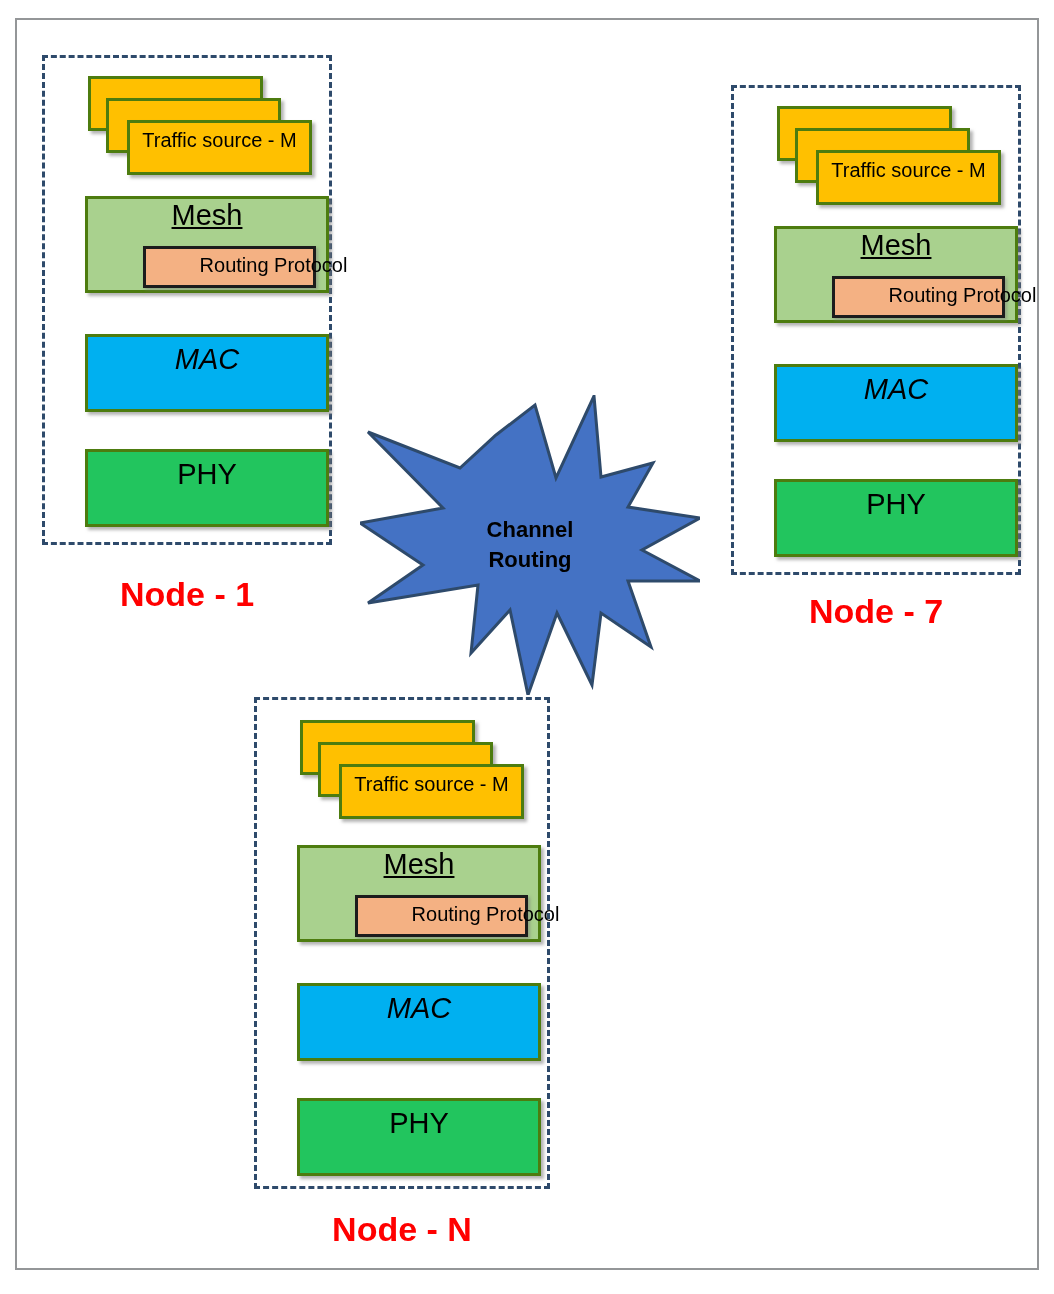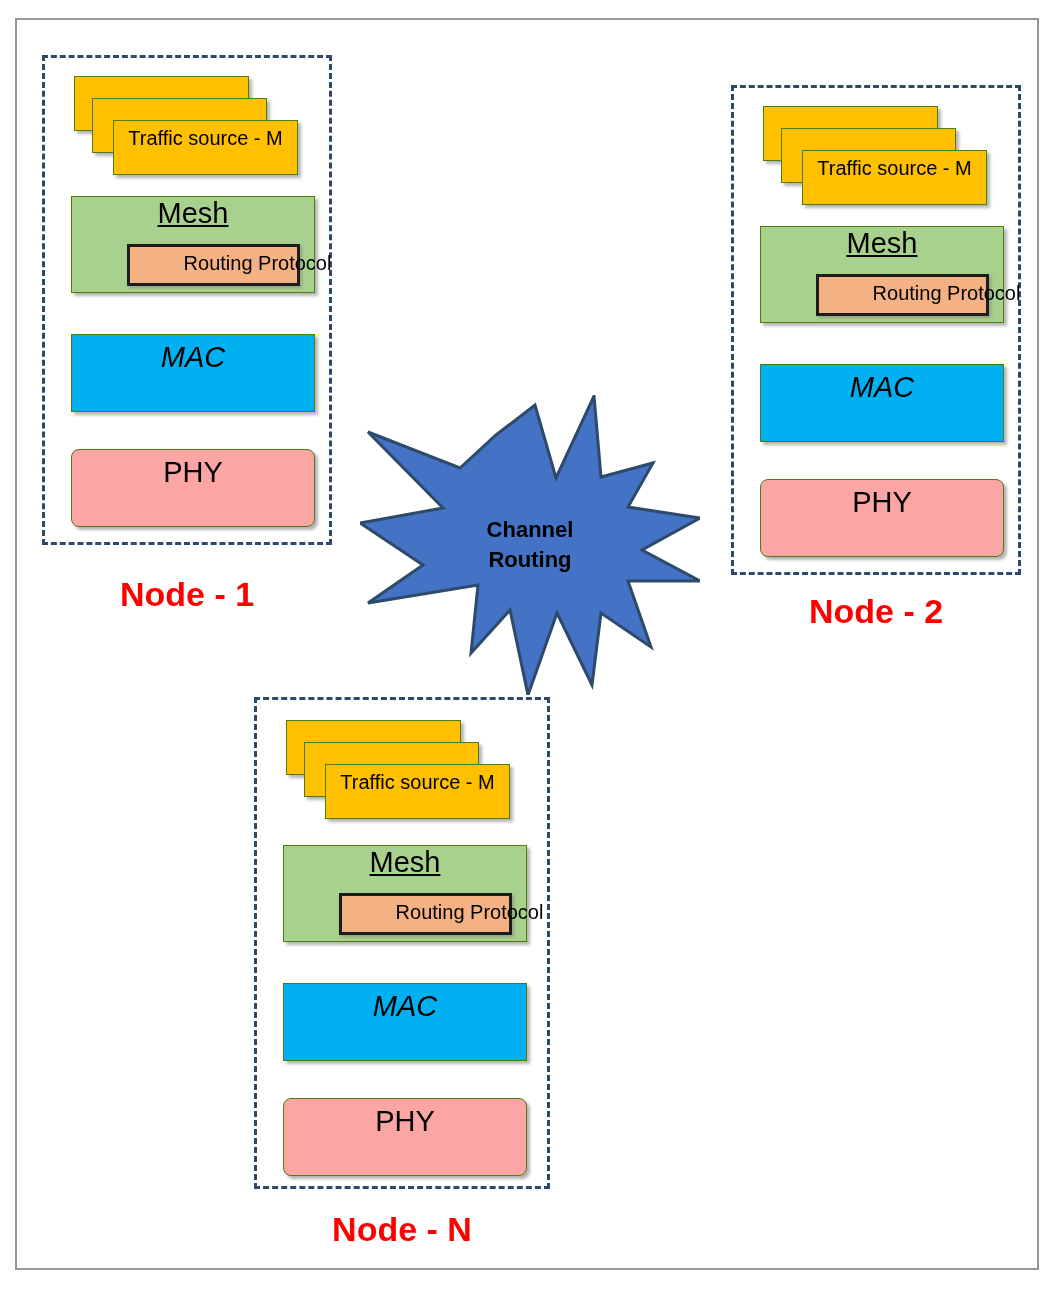--- a/index.html
+++ b/index.html
@@ -33,25 +33,26 @@
   .node-box {
     position: absolute;
     border: 3px dashed #2e4a6b;
     box-sizing: border-box;
     background: transparent;
   }
 
   
   .layer {
     position: absolute;
-    border: 1px solid #4d7c0f;
+    border: 3px solid #4d7c0f;
     box-sizing: border-box;
     box-shadow: 3px 3px 3px rgba(120,120,120,0.55);
     color: #000000;
     text-align: center;
+    margin-left: 14px;
   }
   .layer-label {
     display: block;
     width: 100%;
     color: #000;
   }
 
   .traffic {
     background: #FFC000;
   }
@@ -84,22 +85,21 @@
   .mac {
     background: #00B0F0;
   }
   .mac .layer-label {
     padding-top: 6px;
     font-size: 29px;
     font-style: italic;
   }
 
   .phy {
-    background: #fca5a5;
-    border-radius: 8px;
+    background: #22c55e;
   }
   .phy .layer-label {
     padding-top: 6px;
     font-size: 29px;
   }
 
   
   .node-caption {
     position: absolute;
     color: #FF0000;
@@ -193,21 +193,21 @@
 
     <div class="layer mac" style="left:26px; top:276px; width:244px; height:78px;">
       <span class="layer-label">MAC</span>
     </div>
 
     <div class="layer phy" style="left:26px; top:391px; width:244px; height:78px;">
       <span class="layer-label">PHY</span>
     </div>
   </div>
 
-  <div class="node-caption" style="left:731px; top:592px; width:290px;">Node - 2</div>
+  <div class="node-caption" style="left:731px; top:592px; width:290px;">Node - 7</div>
 
   <div class="node-box" style="left:254px; top:697px; width:296px; height:492px;">
 
     <div class="layer traffic ghost" style="left:29px; top:20px; width:175px; height:55px;">
       <span class="layer-label">Traffic source - M</span>
     </div>
     <div class="layer traffic ghost" style="left:47px; top:42px; width:175px; height:55px;">
       <span class="layer-label">Traffic source - M</span>
     </div>
     <div class="layer traffic" style="left:68px; top:64px; width:185px; height:55px;">

